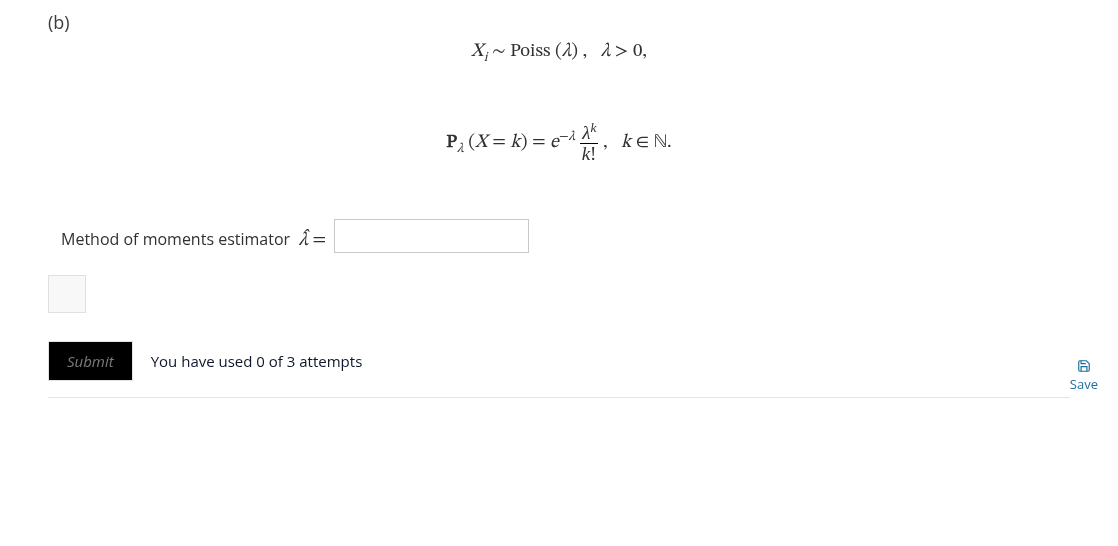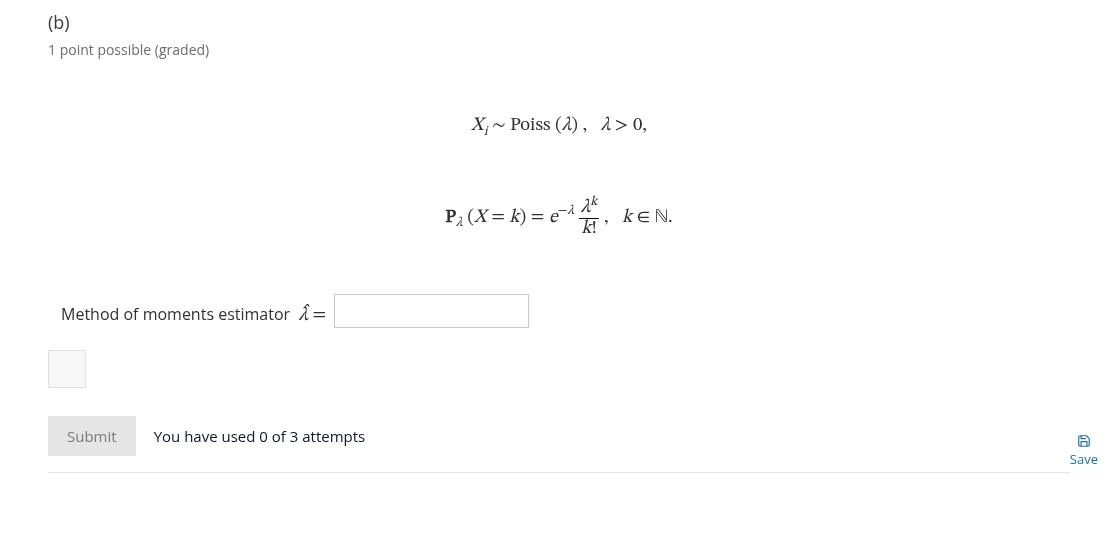--- a/index.html
+++ b/index.html
@@ -37,22 +37,23 @@
     font-size: 16px;
     margin: 0 0 55px 0;
   }
   .math-inline {
     font-family: "Cambria Math", "STIX Two Math", "Times New Roman", serif;
     font-size: 19px;
   }
   .frac {
     display: inline-block;
     vertical-align: middle;
-    text-align: center;
+    text-align: right;
     line-height: 1.05;
+    font-family: Liberation Serif, serif;
   }
   .frac .num { display: block; padding: 0 2px; }
   .frac .den { display: block; border-top: 1px solid #000; padding: 0 2px; }
   .input-row {
     font-size: 16px;
     margin: 0 0 22px 13px;
     display: flex;
     align-items: flex-end;
   }
   .input-label { margin-right: 8px; }
@@ -73,28 +74,29 @@
     cursor: pointer;
   }
   .submit-row {
     display: flex;
     align-items: center;
     border-bottom: 1px solid #e4e4e4;
     padding-bottom: 16px;
     position: relative;
   }
   button.submit {
-    background: #e5e5e5;
+    background: #000000;
     border: 1px solid #e3e3e3;
     color: #7b7b7b;
     font-size: 15px;
     padding: 9px 18px;
     margin-right: 18px;
     cursor: pointer;
     font-family: inherit;
+    font-style: italic;
   }
   .attempts {
     font-size: 15px;
     color: #0f172a;
   }
   .save {
     position: absolute;
     right: -28px;
     bottom: 4px;
     text-align: center;
@@ -105,21 +107,20 @@
   .save svg { display: block; margin: 0 auto 2px auto; }
   .bbd { font-family: "Cambria Math","STIX Two Math",serif; }
 </style>
 </head>
 <body>
 
 <div class="wrap">
 
   <div class="part-label">(b)</div>
 
-  <div class="points">1 point possible (graded)</div>
 
   <div class="math-line"><i>X</i><span class="sub"><i>i</i></span> ∼ Poiss (<i>λ</i>) ,&nbsp;&nbsp;&nbsp;<i>λ</i> &gt; 0,</div>
 
 
   <div class="math-line"><b>P</b><span class="sub"><i>λ</i></span> (<i>X</i> = <i>k</i>) = <i>e</i><span class="sup">−<i>λ</i></span> <span class="frac"><span class="num"><i>λ</i><span class="sup"><i>k</i></span></span><span class="den"><i>k</i>!</span></span> ,&nbsp;&nbsp;&nbsp;<i>k</i> ∈ <span class="bbd">ℕ</span>.</div>
 
   <div class="input-row">
     <span class="input-label">Method of moments estimator &nbsp;<span class="math-inline"><i>λ̂</i> =</span></span>
     <input type="text" class="ans" value="" style="">
   </div>

